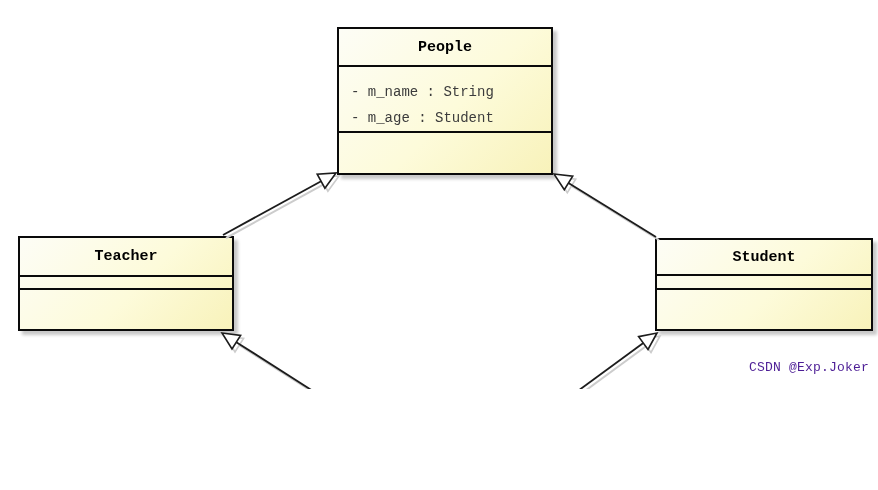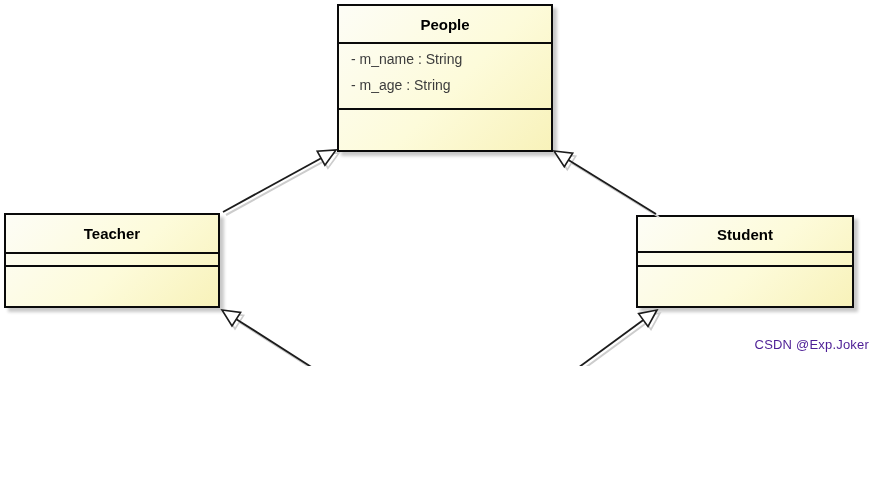--- a/index.html
+++ b/index.html
@@ -1,46 +1,46 @@
 <!DOCTYPE html>
 <html><head>
 <meta charset="utf-8">
 <style>
   html,body{margin:0;padding:0;background:#ffffff;}
   .canvas{
     position:relative;width:878px;height:366px;background:#ffffff;
-    font-family:Liberation Sans, sans-serif;overflow:hidden;
+    font-family:Liberation Mono, monospace;overflow:hidden;margin-top:23px;
   }
   .uml-box{
     position:absolute;box-sizing:border-box;
     border:2px solid #0a0a0a;
     background:linear-gradient(135deg,#fdfdf6 0%,#fdfbda 55%,#f8f2ba 100%);
     box-shadow:4px 4px 3px #c9c9c9;
     display:flex;flex-direction:column;
   }
   .uml-title{
     font-weight:bold;font-size:15px;color:#000000;
     display:flex;align-items:center;justify-content:center;
     flex:0 0 auto;
   }
   .uml-attrs{
     border-top:2px solid #0a0a0a;flex:0 0 auto;box-sizing:border-box;
     font-size:14px;color:#3c3c3c;line-height:26px;
-    padding:2px 0 0 12px;overflow:hidden;
+    padding:12px 0 0 12px;overflow:hidden;
   }
   .uml-methods{border-top:2px solid #0a0a0a;flex:1 1 auto;}
   .attr-line{white-space:nowrap;}
 
   .box-people {left:337px;top:4px;  width:216px;height:148px}
   .box-people  .uml-title{height:36px}
   .box-people  .uml-attrs{height:66px}
-  .box-teacher{left:4px;  top:213px;width:216px;height:95px}
+  .box-teacher{left:18px;  top:213px;width:216px;height:95px}
   .box-teacher .uml-title{height:37px}
   .box-teacher .uml-attrs{height:13px;padding:0}
-  .box-student{left:636px;top:215px;width:218px;height:93px}
+  .box-student{left:655px;top:215px;width:218px;height:93px}
   .box-student .uml-title{height:34px}
   .box-student .uml-attrs{height:14px;padding:0}
   .box-doctor {left:337px;top:385px;width:221px;height:95px}
   .box-doctor  .uml-title{height:36px}
   .box-doctor  .uml-attrs{height:14px;padding:0}
 
   .connector-layer{position:absolute;left:0;top:0;pointer-events:none;}
   .watermark{
     position:absolute;right:9px;bottom:14px;
     font-size:13px;color:#4c1d95;letter-spacing:0.2px;
@@ -48,21 +48,21 @@
 </style>
 </head>
 <body>
 
 <div class="canvas">
 
   <div class="uml-box box-people">
     <div class="uml-title">People</div>
     <div class="uml-attrs">
       <div class="attr-line">- m_name : String</div>
-      <div class="attr-line">- m_age : String</div>
+      <div class="attr-line">- m_age : Student</div>
     </div>
     <div class="uml-methods"></div>
   </div>
 
   <div class="uml-box box-teacher">
     <div class="uml-title">Teacher</div>
     <div class="uml-attrs"></div>
     <div class="uml-methods"></div>
   </div>
 

